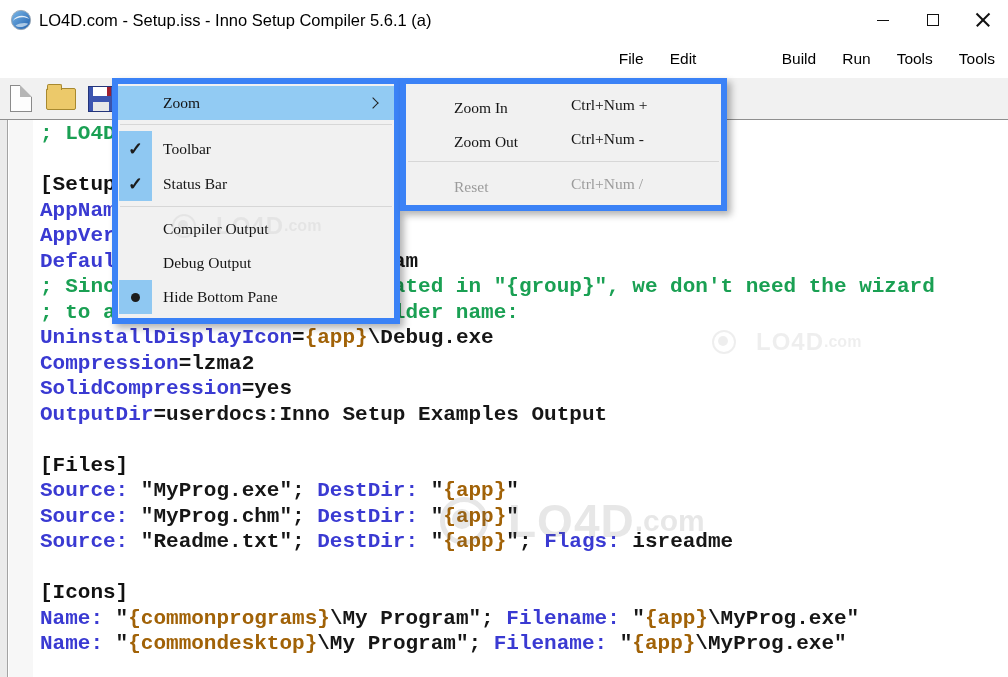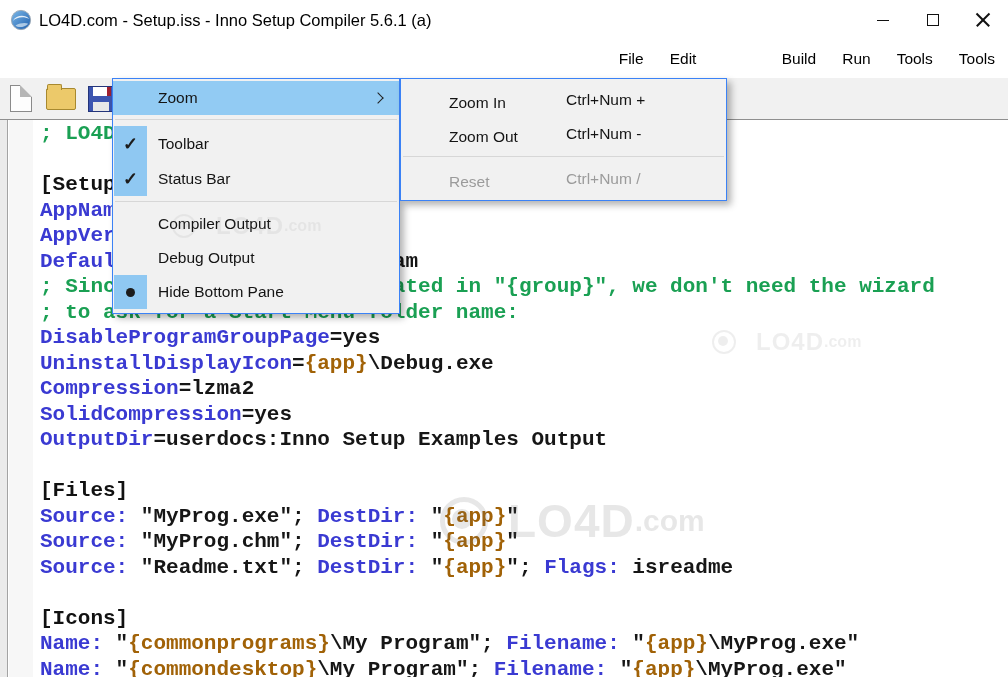--- a/index.html
+++ b/index.html
@@ -34,21 +34,21 @@
   .gutter { position:absolute; left:9px; top:0; bottom:0; width:24px; background:#f7f7f7; }
   .code { position:absolute; left:40px; top:1px; font-family:"Liberation Mono", monospace; font-size:21px; font-weight:bold; line-height:25.5px; }
   .cl { white-space:pre; height:25.5px; }
   .tk-c { color:#1aa053; }
   .tk-k { color:#3a3ad2; }
   .tk-b { color:#a16207; }
   .tk-t { color:#161616; }
   .tk-s { color:#111; font-weight:bold; }
 
   
-  .menu-popup { position:absolute; background:#f1f1f1; border:1px solid #3b82f6; box-shadow:4px 4px 7px rgba(0,0,0,0.30); font-size:15.5px; color:#141414; z-index:30; }
+  .menu-popup { position:absolute; background:#f1f1f1; border:6px solid #3b82f6; box-shadow:4px 4px 7px rgba(0,0,0,0.30); font-size:15.5px; color:#141414; z-index:30;font-family:Liberation Serif, serif; }
   .view-menu { left:112px; top:78px; width:288px; padding:2px 0 4px 0; }
   .mrow { position:relative; height:34px; display:flex; align-items:center; }
   .mrow.tall { height:35px; }
   .mrow.sel { background:#92cbf3; }
   .mlabel { margin-left:45px; white-space:nowrap; }
   .check-box { position:absolute; left:1px; top:0; width:33px; height:100%; background:#8fc8f2; display:flex; align-items:center; justify-content:center; }
   .chk { font-size:18px; font-weight:bold; color:#1c1c1c; line-height:1; }
   .radio-dot { width:9px; height:9px; border-radius:50%; background:#1c1c1c; }
   .sub-arrow { position:absolute; right:17px; top:50%; width:8px; height:8px; border-top:1.6px solid #222; border-right:1.6px solid #222; transform:translateY(-50%) rotate(45deg); }
   .msep { height:1px; background:#d7d7d7; margin:5px 2px 5px 2px; }
@@ -139,21 +139,20 @@
   <div class="gutter"></div>
   <div class="code" id="code-area">
       <div class="cl"><span class="tk-c">; LO4D.com</span></div>
       <div class="cl">&nbsp;</div>
       <div class="cl"><span class="tk-s">[Setup]</span></div>
       <div class="cl"><span class="tk-k">AppName</span><span class="tk-t">=My Program</span></div>
       <div class="cl"><span class="tk-k">AppVersion</span><span class="tk-t">=1.5</span></div>
       <div class="cl"><span class="tk-k">DefaultDirName</span><span class="tk-t">=</span><span class="tk-b">{pf}</span><span class="tk-t">\My Program</span></div>
       <div class="cl"><span class="tk-c">; Since no icons will be created in "{group}", we don't need the wizard</span></div>
       <div class="cl"><span class="tk-c">; to ask for a Start Menu folder name:</span></div>
-      <div class="cl"><span class="tk-k">DisableProgramGroupPage</span><span class="tk-t">=yes</span></div>
       <div class="cl"><span class="tk-k">UninstallDisplayIcon</span><span class="tk-t">=</span><span class="tk-b">{app}</span><span class="tk-t">\Debug.exe</span></div>
       <div class="cl"><span class="tk-k">Compression</span><span class="tk-t">=lzma2</span></div>
       <div class="cl"><span class="tk-k">SolidCompression</span><span class="tk-t">=yes</span></div>
       <div class="cl"><span class="tk-k">OutputDir</span><span class="tk-t">=userdocs:Inno Setup Examples Output</span></div>
       <div class="cl">&nbsp;</div>
       <div class="cl"><span class="tk-s">[Files]</span></div>
       <div class="cl"><span class="tk-k">Source:</span><span class="tk-t"> "MyProg.exe"; </span><span class="tk-k">DestDir:</span><span class="tk-t"> "</span><span class="tk-b">{app}</span><span class="tk-t">"</span></div>
       <div class="cl"><span class="tk-k">Source:</span><span class="tk-t"> "MyProg.chm"; </span><span class="tk-k">DestDir:</span><span class="tk-t"> "</span><span class="tk-b">{app}</span><span class="tk-t">"</span></div>
       <div class="cl"><span class="tk-k">Source:</span><span class="tk-t"> "Readme.txt"; </span><span class="tk-k">DestDir:</span><span class="tk-t"> "</span><span class="tk-b">{app}</span><span class="tk-t">"; </span><span class="tk-k">Flags:</span><span class="tk-t"> isreadme</span></div>
       <div class="cl">&nbsp;</div>

